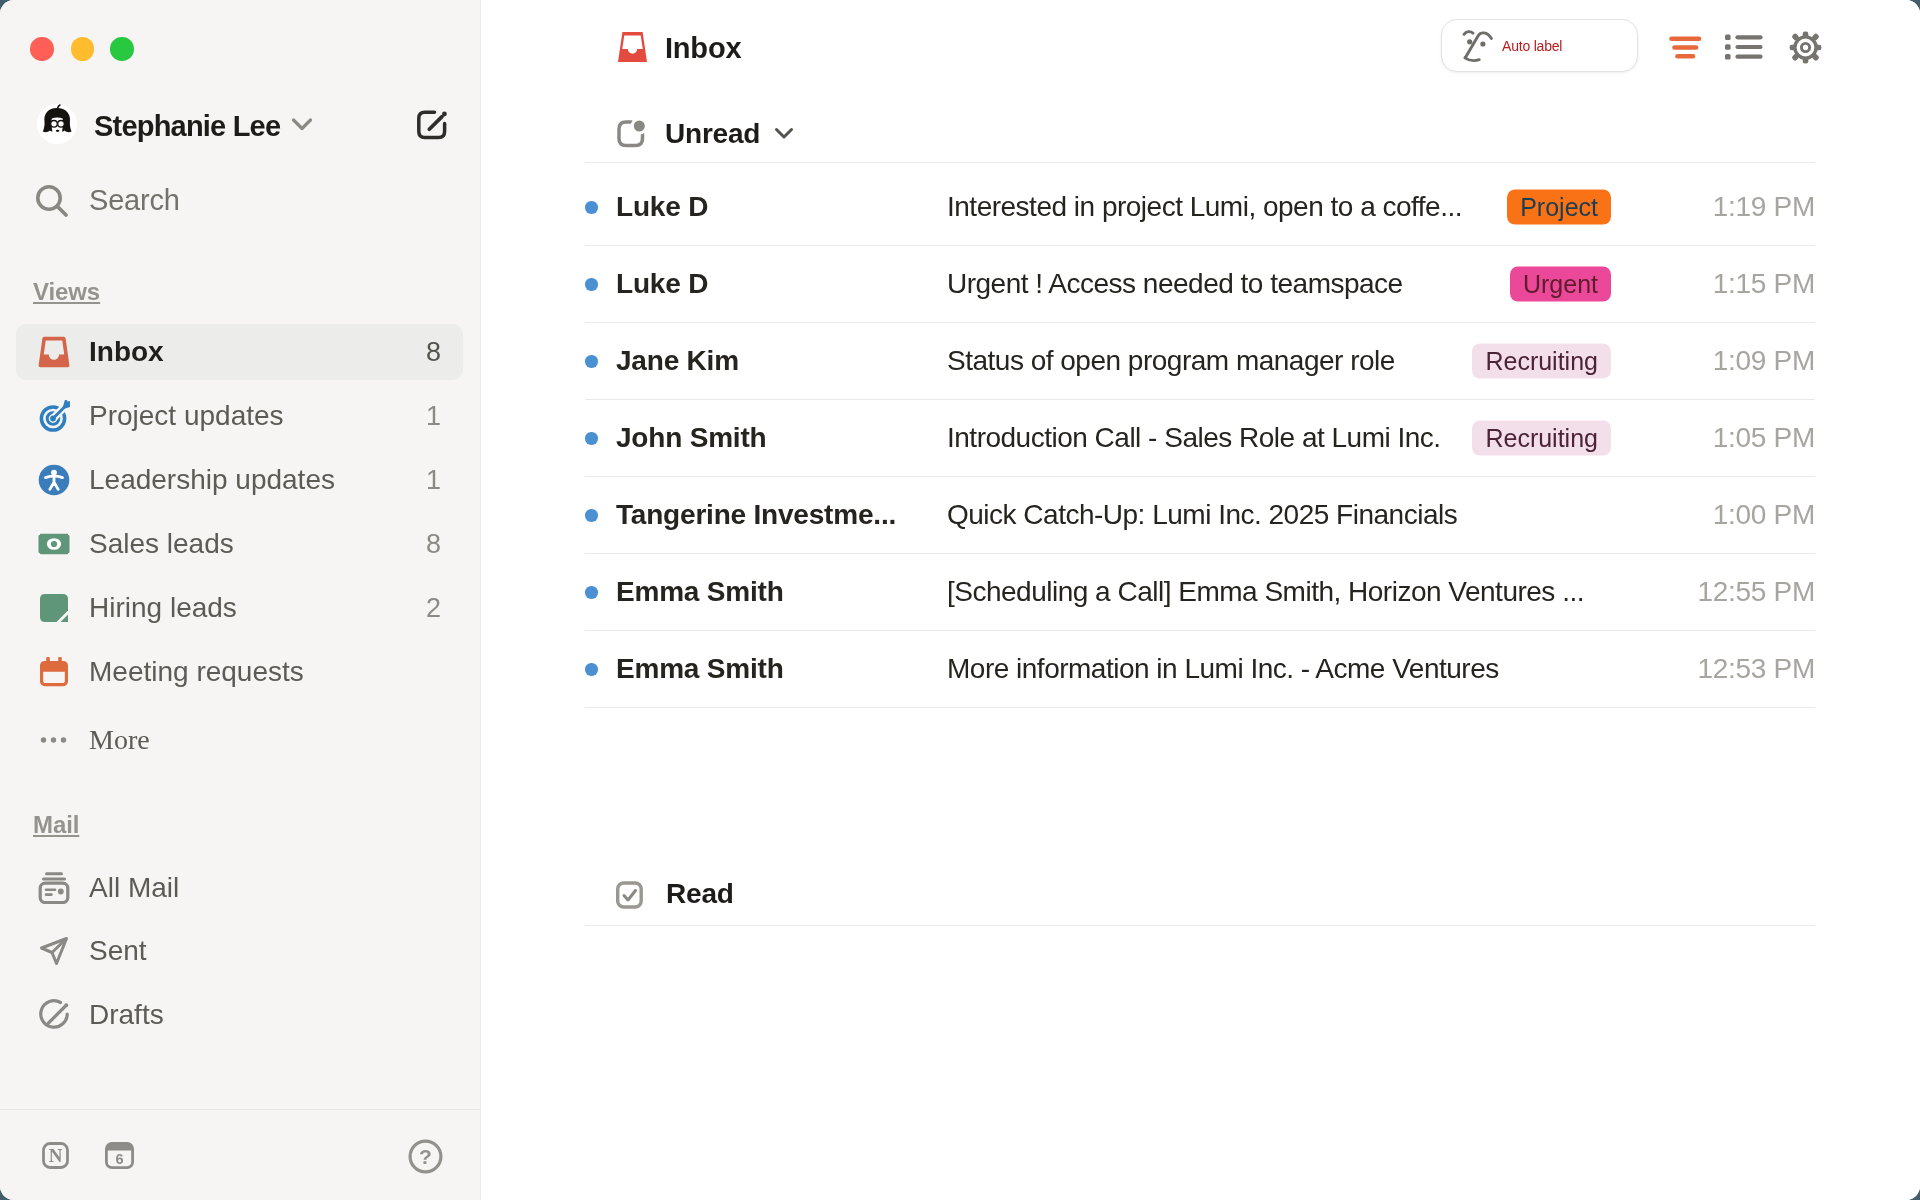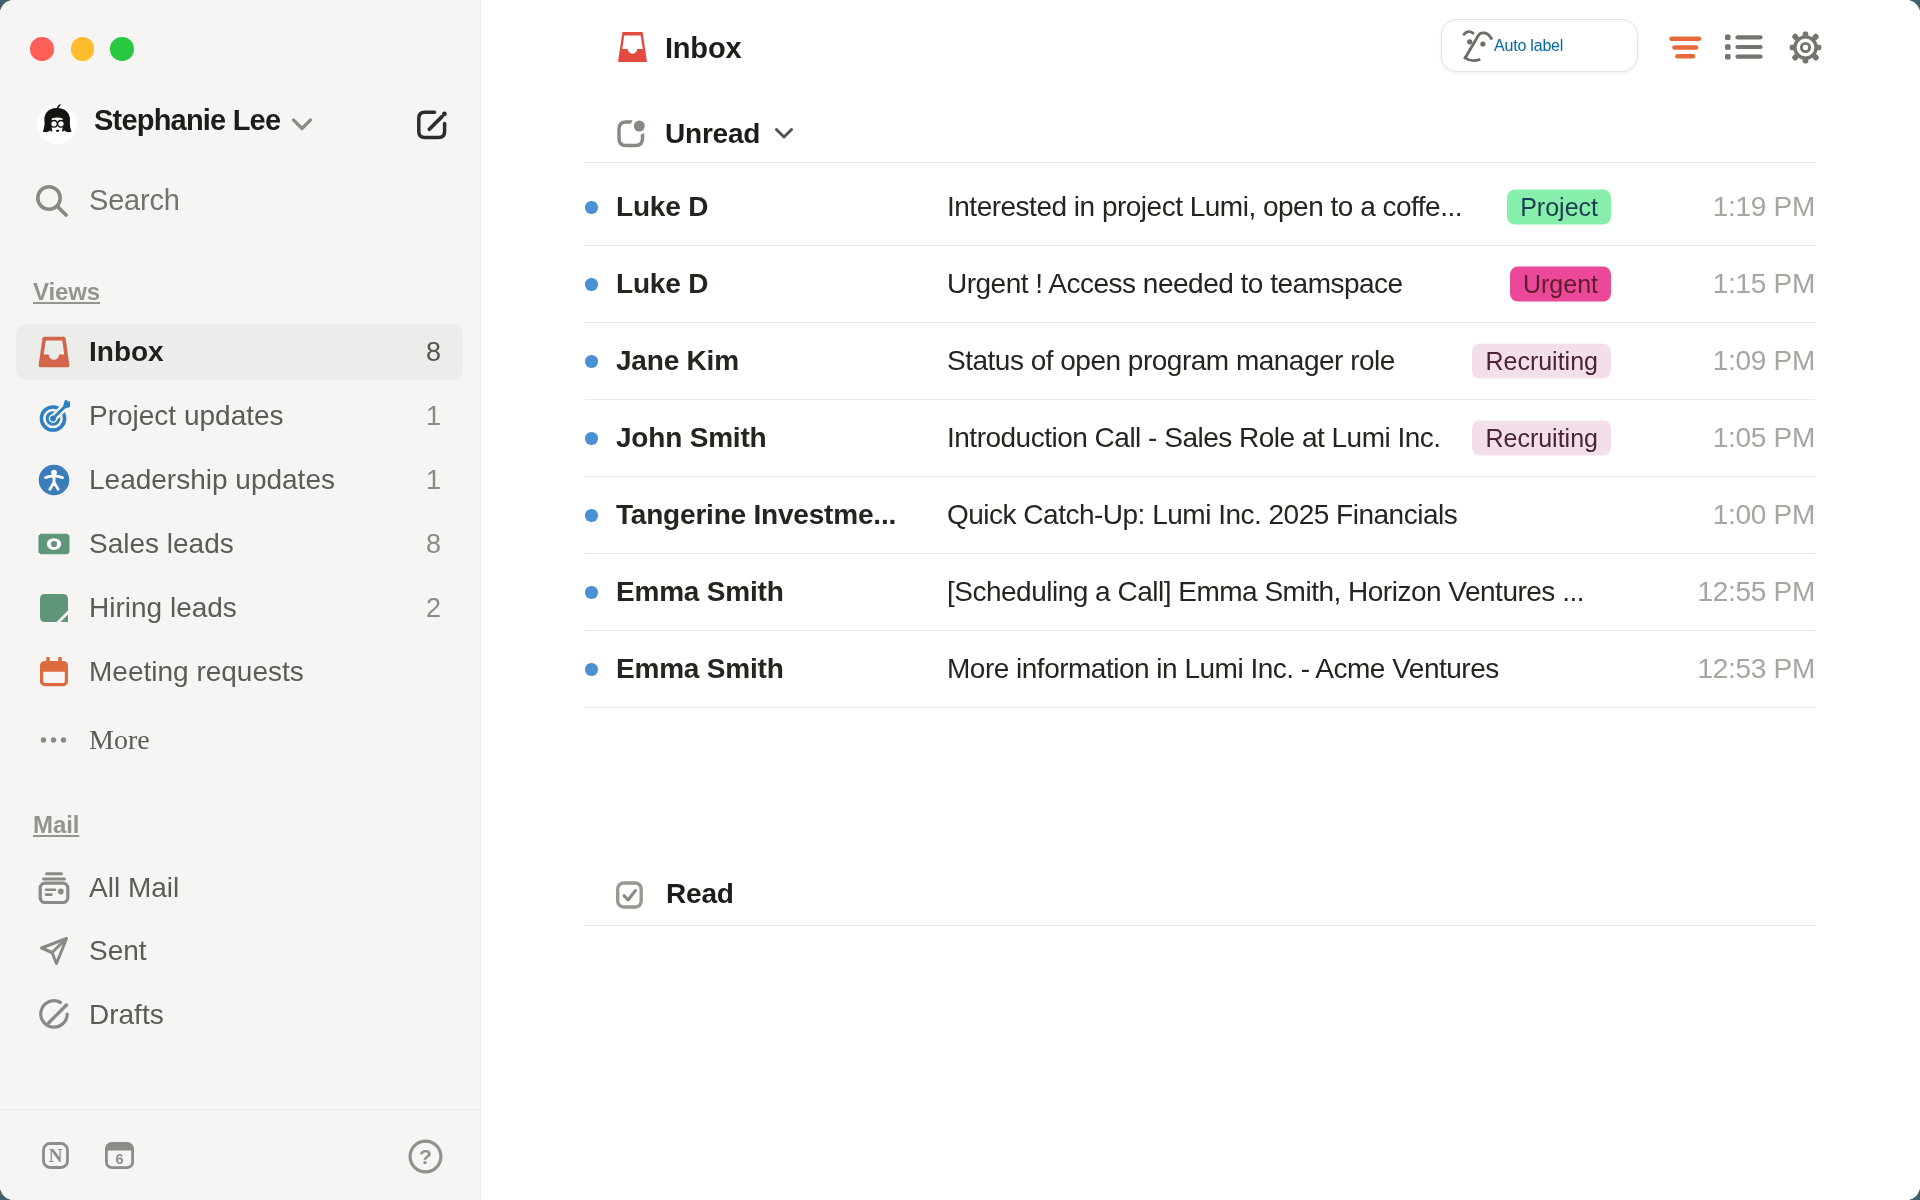--- a/index.html
+++ b/index.html
@@ -16,21 +16,21 @@
 .nlabel{margin-left:19px;font-size:28px;color:#5d5b56;white-space:nowrap;}
 .nav.sel .nlabel{color:#21201c;font-weight:700;}
 .ncount{margin-left:auto;margin-right:22px;font-size:27px;color:#8c8a85;}
 .slabel{position:absolute;left:33px;font-size:24px;font-weight:700;color:#95938d;letter-spacing:-0.1px;text-decoration:underline;}
 
 .lrow{position:relative;height:76px;border-bottom:1px solid #ebe9e6;}
 .ldot{position:absolute;left:0px;top:50%;margin-top:-6px;width:12.5px;height:12.5px;border-radius:50%;background:#4b90d2;}
 .lsender{position:absolute;left:31px;top:50%;transform:translateY(-50%);font-size:28px;font-weight:600;color:#26241f;white-space:nowrap;letter-spacing:-0.2px;}
 .lsubject{position:absolute;left:362px;top:50%;transform:translateY(-50%);font-size:28px;color:#26241f;white-space:nowrap;letter-spacing:-0.5px;}
 .tag{position:absolute;right:204px;top:50%;transform:translateY(-50%);height:35px;line-height:35px;border-radius:8px;padding:0 13px;font-size:25px;font-weight:500;}
-.tblue{background:#86efac;color:#1d3d52;}
+.tblue{background:#f97316;color:#1d3d52;}
 .tred{background:#ec4899;color:#5e1d2c;}
 .tpink{background:#f3dfe9;color:#4c2337;}
 .tpurple{background:#e9def0;color:#3d2453;}
 .time{position:absolute;right:0;top:50%;transform:translateY(-50%);font-size:28px;color:#a7a59f;letter-spacing:-0.3px;}
 .hdiv{position:absolute;left:104px;width:1230px;height:1px;background:#ebe9e6;}
 </style>
 </head>
 <body>
 <div class="win">
 <aside>
@@ -42,21 +42,21 @@
     <svg width="40" height="40" viewBox="0 0 40 40">
       <circle cx="20" cy="20" r="20" fill="#ffffff"></circle>
       <path d="M20.5 4.5 q0.5 -2.5 2.5 -3.5" stroke="#15130f" stroke-width="1.5" fill="none" stroke-linecap="round"></path>
       <path d="M20 4 C11 4 6.5 10 7.5 17.5 C7.8 21.5 7 25 5.8 27.5 C8.2 29 11.3 28.3 12.8 26.6 C13.6 27.3 14.6 27.6 15.4 27.4 C14.4 23 14.2 17.8 14.8 14.4 C17.8 13.3 22.6 13.3 25.6 14.4 C26.2 17.8 26 23 25 27.4 C25.8 27.6 26.8 27.3 27.6 26.6 C29.1 28.3 32.2 29 34.6 27.5 C33.4 25 32.6 21.5 32.9 17.5 C33.9 10 29 4 20 4 Z" fill="#15130f"></path>
       <circle cx="17" cy="19.8" r="3.3" fill="#ffffff" stroke="#15130f" stroke-width="1.3"></circle>
       <circle cx="24" cy="19.8" r="3.3" fill="#ffffff" stroke="#15130f" stroke-width="1.3"></circle>
       <path d="M20 19.2 L21 19.2" stroke="#15130f" stroke-width="1.2"></path>
       <ellipse cx="20.6" cy="26.8" rx="1.8" ry="1.1" fill="#15130f"></ellipse>
     </svg>
   </div>
-  <div class="abs" style="left:94px;top:100px;height:40px;display:flex;align-items:center;font-size:29px;font-weight:600;color:#1d1c19;letter-spacing:-0.8px;">Stephanie Lee</div>
+  <div class="abs" style="left:94px;top:106px;height:40px;display:flex;align-items:center;font-size:29px;font-weight:600;color:#1d1c19;letter-spacing:-0.8px;">Stephanie Lee</div>
   <svg class="abs" style="left:291px;top:117px;" width="22" height="15" viewBox="0 0 22 15" fill="none">
         <path d="M2.5 3 L11 11.5 L19.5 3" stroke="#8c8a85" stroke-width="3.2" stroke-linecap="round" stroke-linejoin="round"></path>
       </svg>
   <svg class="abs" style="left:415px;top:108px;" width="34" height="34" viewBox="0 0 34 34" fill="none">
     <path d="M19.5 4.3 H9.8 q-6 0 -6 6 v13.2 q0 6 6 6 h13.8 q6 0 6 -6 V15.5" stroke="#2e2d2a" stroke-width="3.5" stroke-linecap="round" fill="none"></path>
     <path d="M14.3 21.3 L27 8.6" stroke="#2e2d2a" stroke-width="3.7" stroke-linecap="round"></path>
     <circle cx="29.4" cy="6" r="2.4" fill="#2e2d2a"></circle>
   </svg>
 
   <svg class="abs" style="left:35px;top:184px;" width="34" height="34" viewBox="0 0 34 34" fill="none">
@@ -216,21 +216,21 @@
   <div class="abs" style="left:960px;top:19px;width:197px;height:53px;background:#fff;border:1px solid #e5e3df;border-radius:16px;box-shadow:0 1px 3px rgba(0,0,0,0.07);box-sizing:border-box;display:flex;align-items:center;">
     <span id="i-wand" style="margin-left:16px;width:36px;height:36px;display:flex;">
           <svg width="36" height="36" viewBox="0 0 36 36" fill="none">
       <path d="M6 6.3 C8.2 3.2 12.2 2.8 15 5.1" stroke="#6f6d68" stroke-width="2.9" stroke-linecap="round" fill="none"></path>
       <path d="M7.3 29.8 L20.3 7.6 C22.6 3.7 29 3.4 33.4 10.4" stroke="#6f6d68" stroke-width="2.9" stroke-linecap="round" fill="none"></path>
       <path d="M6.9 29.9 Q13.5 34.3 21.2 31.7" stroke="#6f6d68" stroke-width="2.9" stroke-linecap="round" fill="none"></path>
       <circle cx="11.7" cy="13.8" r="2.6" fill="#6f6d68"></circle>
       <circle cx="24.9" cy="16" r="2.6" fill="#6f6d68"></circle>
     </svg>
         </span>
-    <span style="font-size:16px;font-weight:500;color:#0369a1;letter-spacing:-0.2px;">Auto label</span>
+    <span style="margin-left:8px;font-size:14px;font-weight:500;color:#b91c1c;letter-spacing:-0.2px;">Auto label</span>
   </div>
 
   <svg class="abs" style="left:1188px;top:36px;" width="33" height="23" viewBox="0 0 33 23" fill="none">
     <path d="M2.5 2.8 H30" stroke="#e8693c" stroke-width="4.6" stroke-linecap="round"></path>
     <path d="M5.5 11.5 H27" stroke="#e8693c" stroke-width="4.6" stroke-linecap="round"></path>
     <path d="M8.5 20.2 H24" stroke="#e8693c" stroke-width="4.6" stroke-linecap="round"></path>
   </svg>
   <svg class="abs" style="left:1243px;top:34px;" width="40" height="26" viewBox="0 0 40 26" fill="none">
     <rect x="1" y="0.5" width="5.6" height="5.6" rx="1.6" fill="#76746f"></rect>
     <rect x="1" y="10.2" width="5.6" height="5.6" rx="1.6" fill="#76746f"></rect>

